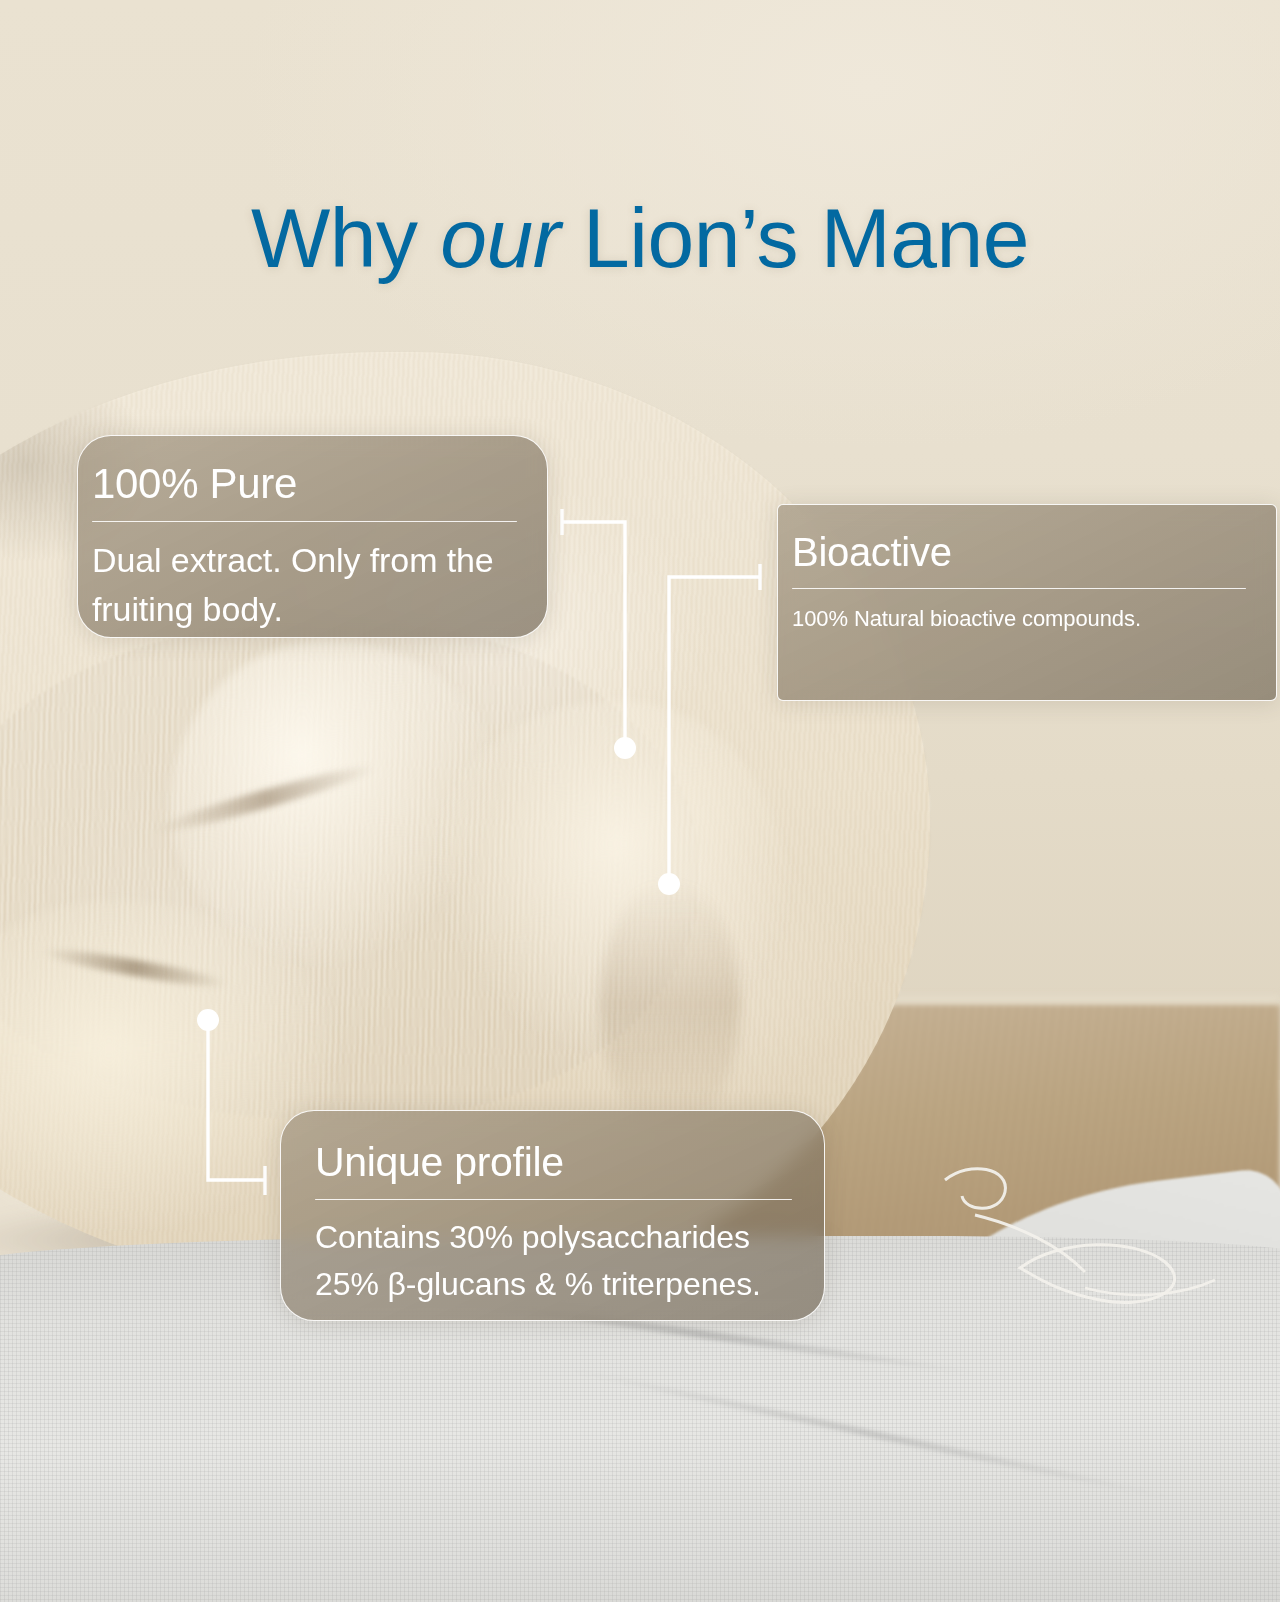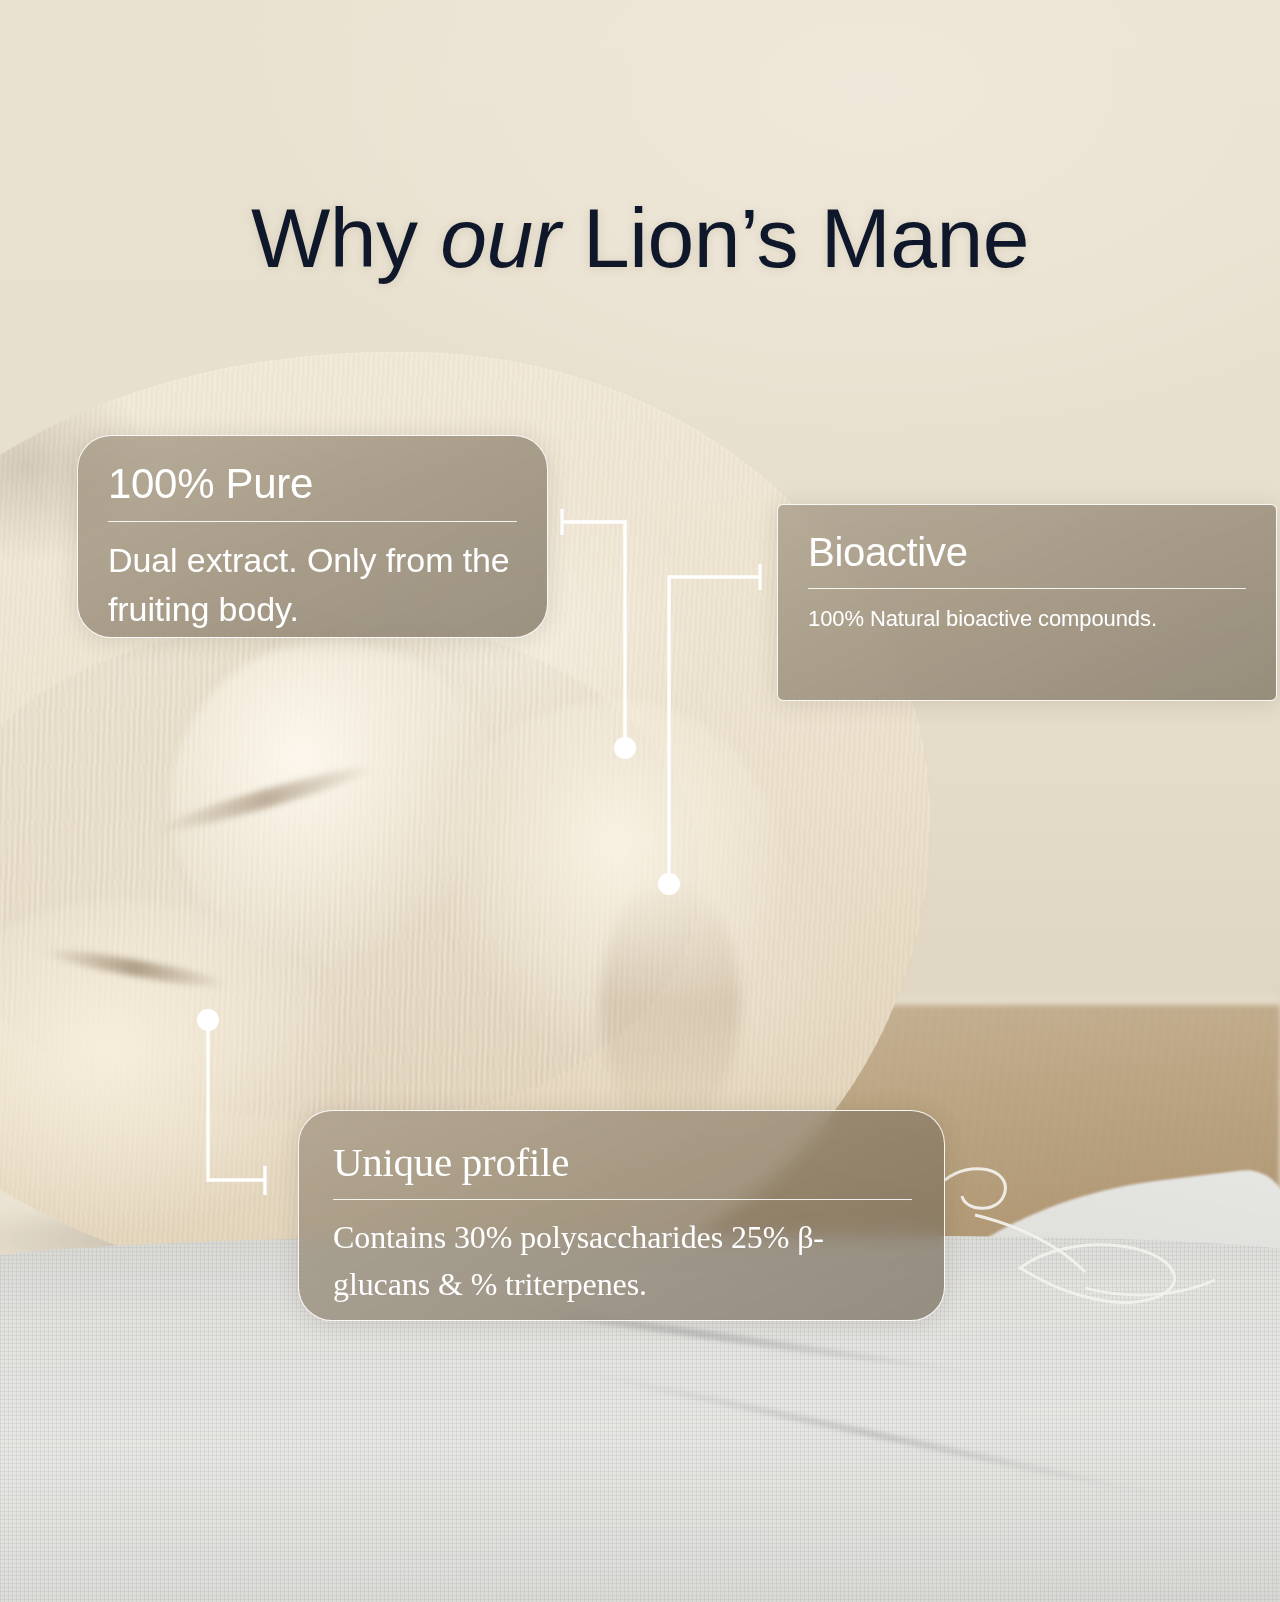--- a/index.html
+++ b/index.html
@@ -88,45 +88,45 @@
   }
   .cloth-fold1{position:absolute;left:420px;top:1330px;width:560px;height:8px;border-radius:50%;
     background:linear-gradient(90deg,rgba(120,120,120,0),rgba(120,120,120,.32),rgba(120,120,120,0));transform:rotate(8deg);filter:blur(2px);}
   .cloth-fold2{position:absolute;left:560px;top:1430px;width:620px;height:7px;border-radius:50%;
     background:linear-gradient(90deg,rgba(120,120,120,0),rgba(120,120,120,.26),rgba(120,120,120,0));transform:rotate(12deg);filter:blur(2px);}
   .thread{position:absolute;stroke:#F2F0EB;fill:none;opacity:.95;}
 
   
   .title{
     position:absolute;left:0;top:196px;width:1280px;text-align:center;
-    color:#0f172a;font-size:84px;line-height:1;font-weight:300;letter-spacing:-.5px;
+    color:#0369a1;font-size:84px;line-height:1;font-weight:300;letter-spacing:-.5px;
     text-shadow:0 1px 10px rgba(120,104,80,.18);
     white-space:nowrap;
   }
   .title .it{font-style:italic;font-weight:300;}
 
   
   .card{
     position:absolute;box-sizing:border-box;
     border:1.6px solid rgba(255,255,255,.92);
     border-radius:34px;
     background:linear-gradient(155deg, rgba(150,137,116,.62) 0%, rgba(134,121,101,.66) 48%, rgba(118,107,90,.70) 100%);
     backdrop-filter:blur(9px);
     -webkit-backdrop-filter:blur(9px);
     box-shadow:0 2px 22px rgba(90,76,56,.16);
-    padding:26px 30px 24px 30px;
+    padding:26px 30px 24px 14px;
     color:#FFFFFF;
   }
   .card-title{font-size:42px;font-weight:400;line-height:1.05;letter-spacing:-.3px;color:#FFF;}
   .card-rule{margin:15px 0 14px 0;height:1.4px;background:rgba(255,255,255,.88);border-radius:1px;}
   .card-body{font-size:34px;font-weight:400;line-height:1.42;letter-spacing:-.1px;color:#FFF;}
 
   #card-pure{left:77px;top:435px;width:471px;height:203px;}
   #card-bio{left:777px;top:504px;width:500px;height:197px;border-radius:6px;}
-  #card-profile{left:298px;top:1110px;width:647px;height:211px;font-family:Liberation Serif, serif;}
+  #card-profile{left:280px;top:1110px;width:545px;height:211px;}
   #card-bio .card-title{font-size:40px;}
   #card-bio .card-body{font-size:22px;}
   #card-profile{padding:30px 32px 26px 34px;}
   #card-profile .card-title{font-size:41px;}
   #card-profile .card-body{font-size:32px;line-height:1.44;}
 
   
   .conn{position:absolute;left:0;top:0;width:1280px;height:1602px;pointer-events:none;}
 </style>
 </head>

